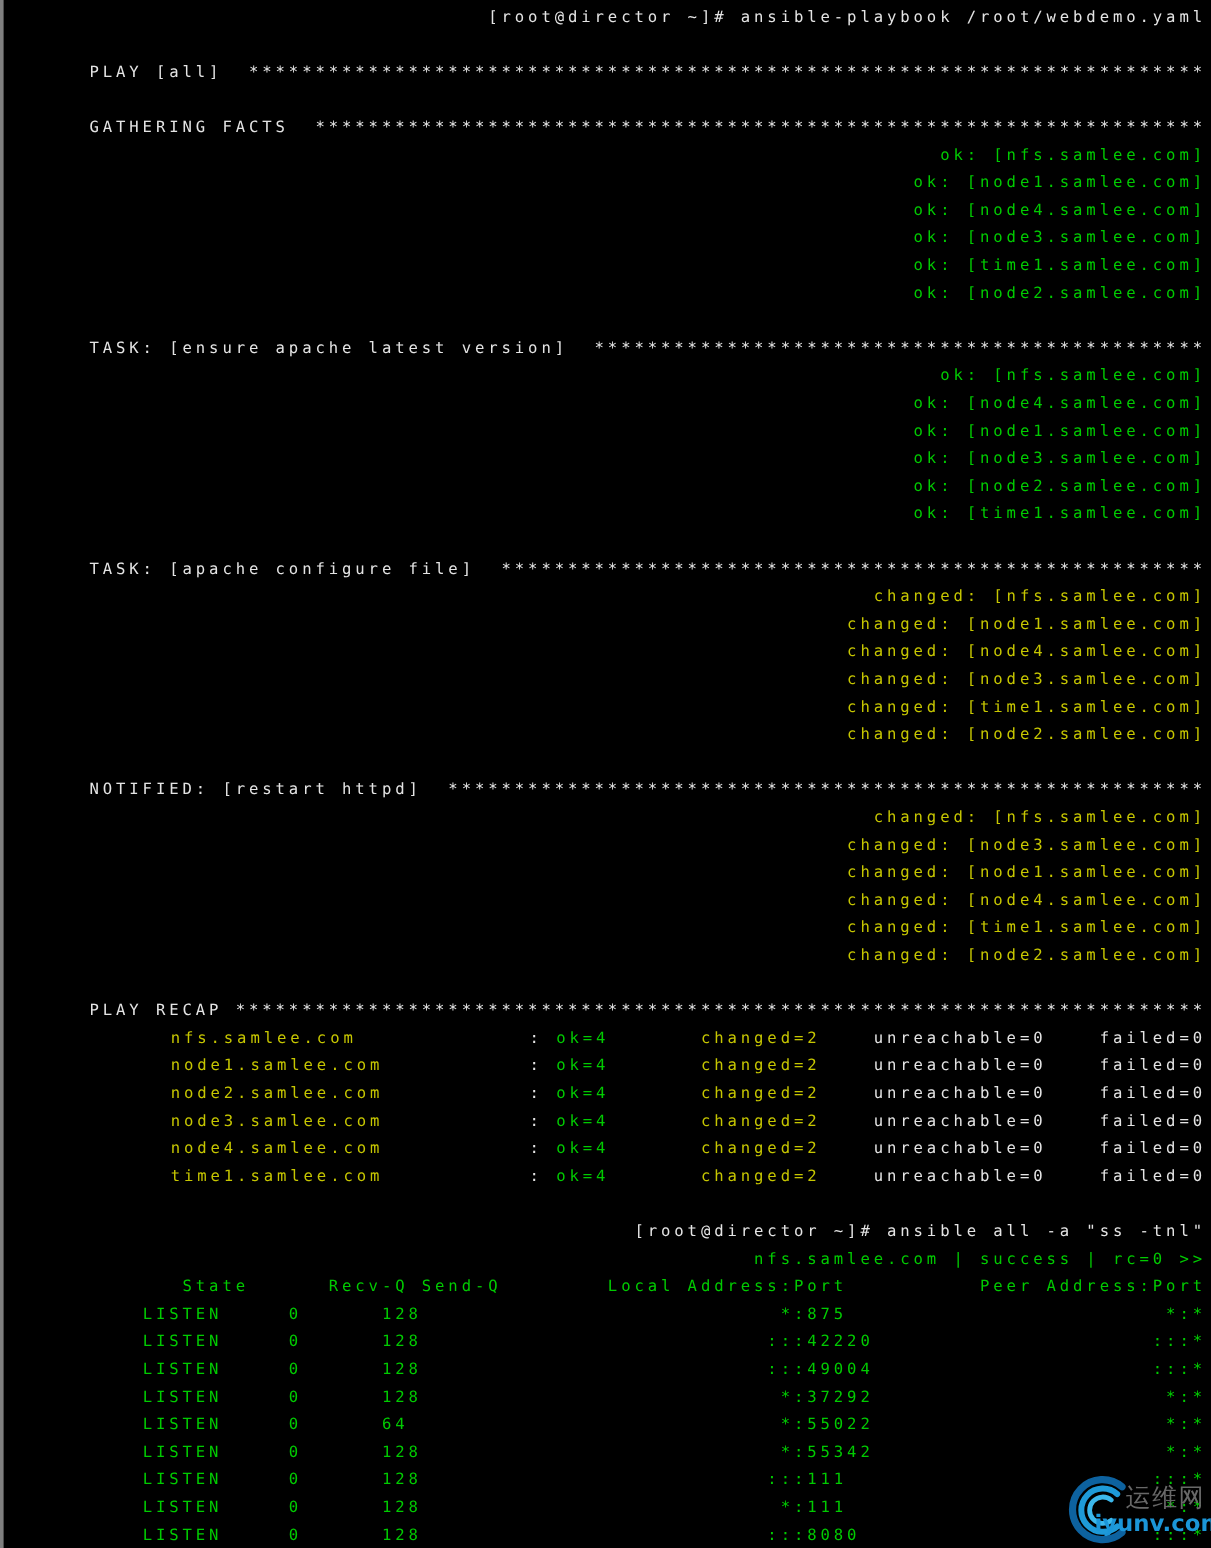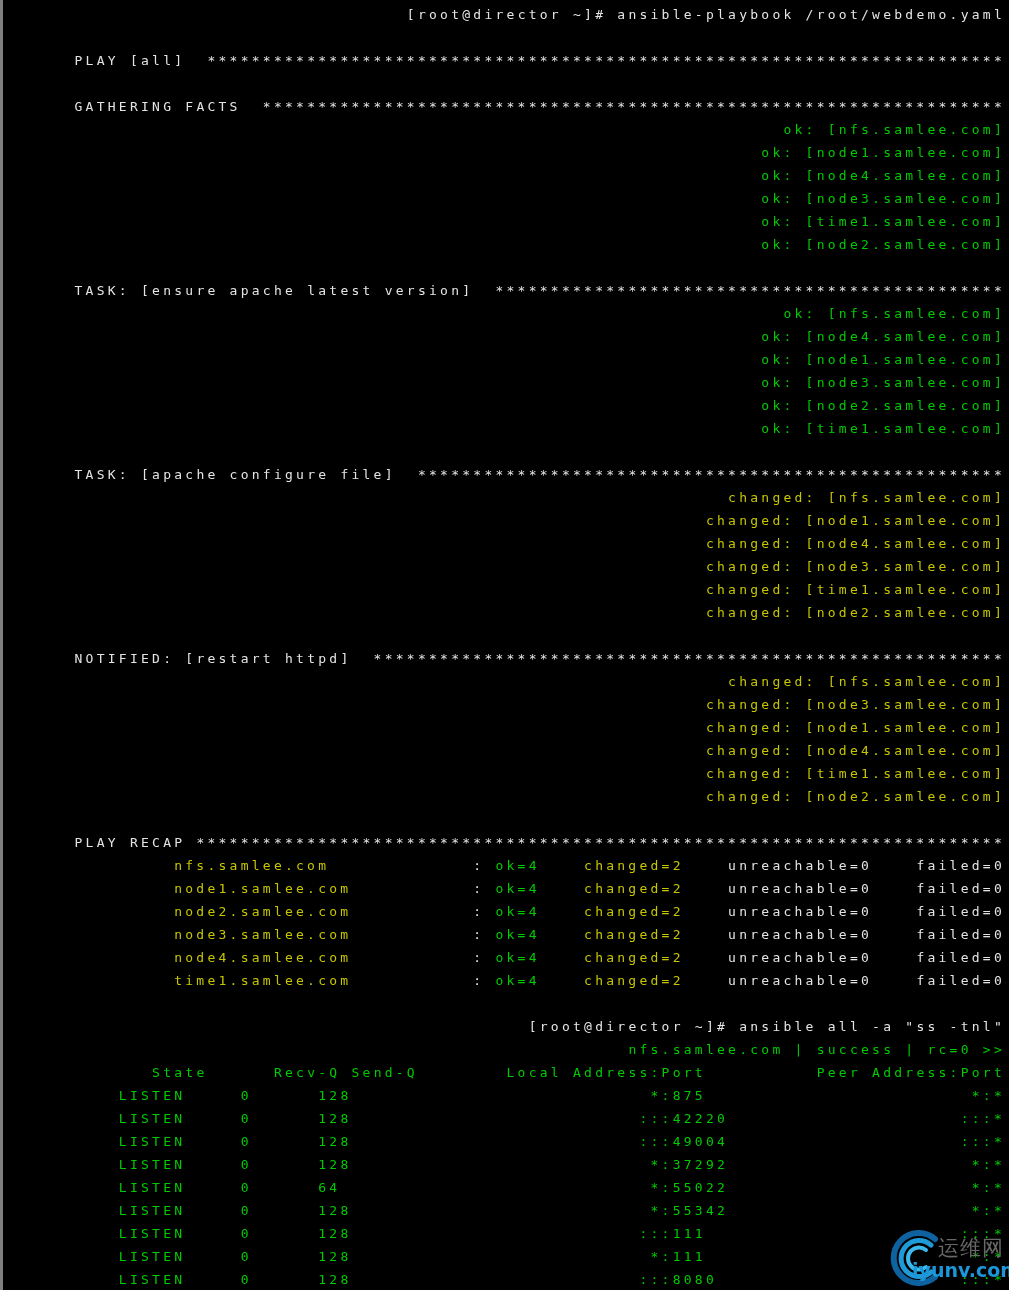--- a/index.html
+++ b/index.html
@@ -10,21 +10,21 @@
     padding:3px 4px 0 5px;
     font-family:"DejaVu Sans Mono","Liberation Mono",monospace;
     font-size:13px; line-height:23px; letter-spacing:3.25px;
     white-space:pre; overflow:hidden;
     cursor:text;
     text-align:right;
   }
   .line{height:23px;}
   .w{color:#e4e4e4;}
   .g{color:#00cb00;margin-top:22px;}
-  .y{color:#c6c600;}
+  .y{color:#c6c600;margin-left:32px;}
   #watermark{position:absolute; right:0; bottom:0; width:124px; height:62px; pointer-events:none;}
   #wm-logo{position:absolute; left:0; top:0;}
   .wm-name{
     position:absolute; left:53px; top:6px;
     font-family:Liberation Sans, sans-serif;
     font-size:21px; color:rgba(110,110,110,0.95); letter-spacing:1px;
   }
   .wm-url{
     position:absolute; left:27px; top:31px;
     font-family:"DejaVu Sans","Liberation Sans",sans-serif;

